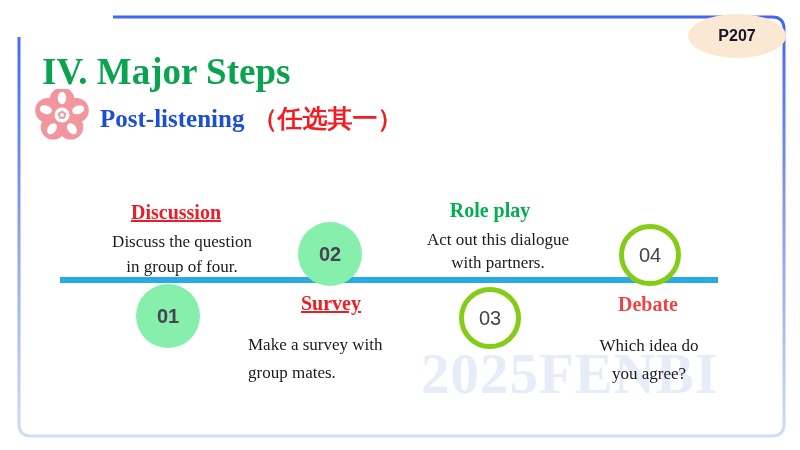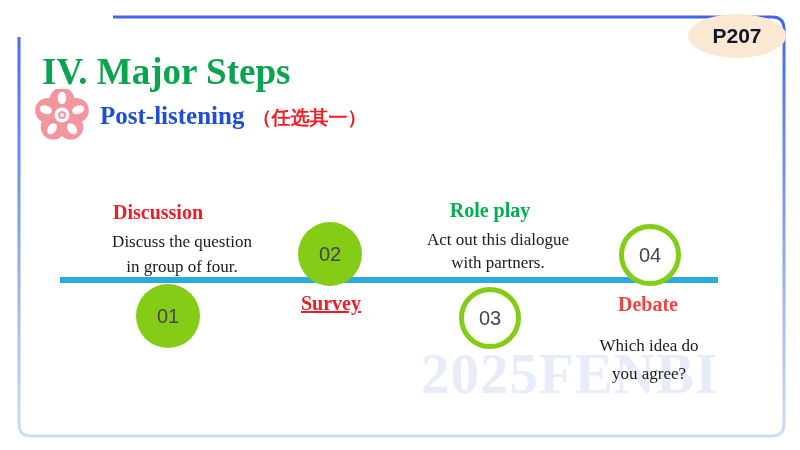--- a/index.html
+++ b/index.html
@@ -21,56 +21,56 @@
     position:absolute;left:26px;top:6px;z-index:3;
     font-family:"Liberation Sans",sans-serif;font-weight:800;
     font-size:21px;color:#3d5af1;letter-spacing:0.5px;
   }
 
   .badge{
     position:absolute;left:688px;top:14px;width:98px;height:44px;z-index:4;
     background:#fbe8d2;border-radius:50%;
     display:flex;align-items:center;justify-content:center;
     font-family:"Liberation Sans",sans-serif;font-weight:700;
-    font-size:21px;color:#14142b;
+    font-size:16px;color:#14142b;
   }
 
   .title{
     position:absolute;left:42px;top:50px;z-index:3;
     font-size:37px;font-weight:700;color:#0aa34f;
   }
 
   .flower{position:absolute;left:33px;top:89px;z-index:3;}
 
   .subtitle{position:absolute;left:100px;top:102px;z-index:3;white-space:nowrap;}
   .subtitle .en{font-size:25px;font-weight:700;color:#1d4ed8;}
-  .subtitle .zh{font-size:19px;font-weight:700;color:#f41c23;
+  .subtitle .zh{font-size:25px;font-weight:700;color:#f41c23;
     font-family:"Liberation Sans",sans-serif;margin-left:4px;}
 
   .timeline{
     position:absolute;left:60px;top:277px;width:658px;height:6px;
     background:#29abe2;z-index:3;
   }
 
   .circle{
     position:absolute;border-radius:50%;z-index:4;
     display:flex;align-items:center;justify-content:center;
     font-family:"Liberation Sans",sans-serif;font-size:20px;color:#474353;
   }
-  .circle.filled{background:#84cc16;width:64px;height:64px;}
+  .circle.filled{background:#86efac;width:64px;height:64px;font-weight:bold;}
   .circle.outlined{background:#ffffff;border:5px solid #84cc16;width:52px;height:52px;}
   .c01{left:136px;top:284px;}
   .c02{left:298px;top:222px;}
   .c03{left:459px;top:287px;}
   .c04{left:619px;top:224px;}
 
   .step-label{
     position:absolute;z-index:3;font-size:20px;font-weight:700;text-align:center;
   }
-  .l1{left:78px;top:201px;width:160px;}
+  .l1{left:96px;top:201px;width:160px;text-decoration:underline;}
   .l2{left:271px;top:292px;width:120px;text-decoration:underline;}
   .l3{left:420px;top:199px;width:140px;}
   .l4{left:588px;top:293px;width:120px;}
 
   .step-desc{
     position:absolute;z-index:3;font-size:17px;color:#1a1a1a;
     white-space:pre-line;line-height:25px;
   }
   .d1{left:102px;top:229px;width:160px;text-align:center;}
   .d2{left:248px;top:331px;text-align:left;line-height:28px;}
@@ -130,20 +130,22 @@
   <div class="circle filled c01">01</div>
   <div class="circle filled c02">02</div>
   <div class="circle outlined c03">03</div>
   <div class="circle outlined c04">04</div>
 
   <div class="step-label l1" style="color: rgb(238, 28, 37);">Discussion</div>
   <div class="step-desc d1">Discuss the question
 in group of four.</div>
 
   <div class="step-label l2" style="color: rgb(238, 28, 37);">Survey</div>
+  <div class="step-desc d2">Make a survey with
+group mates.</div>
 
   <div class="step-label l3" style="color: rgb(0, 176, 80);">Role play</div>
   <div class="step-desc d3">Act out this dialogue
 with partners.</div>
 
   <div class="step-label l4" style="color: #ef4444;">Debate</div>
   <div class="step-desc d4">Which idea do
 you agree?</div>
 
 </div>

